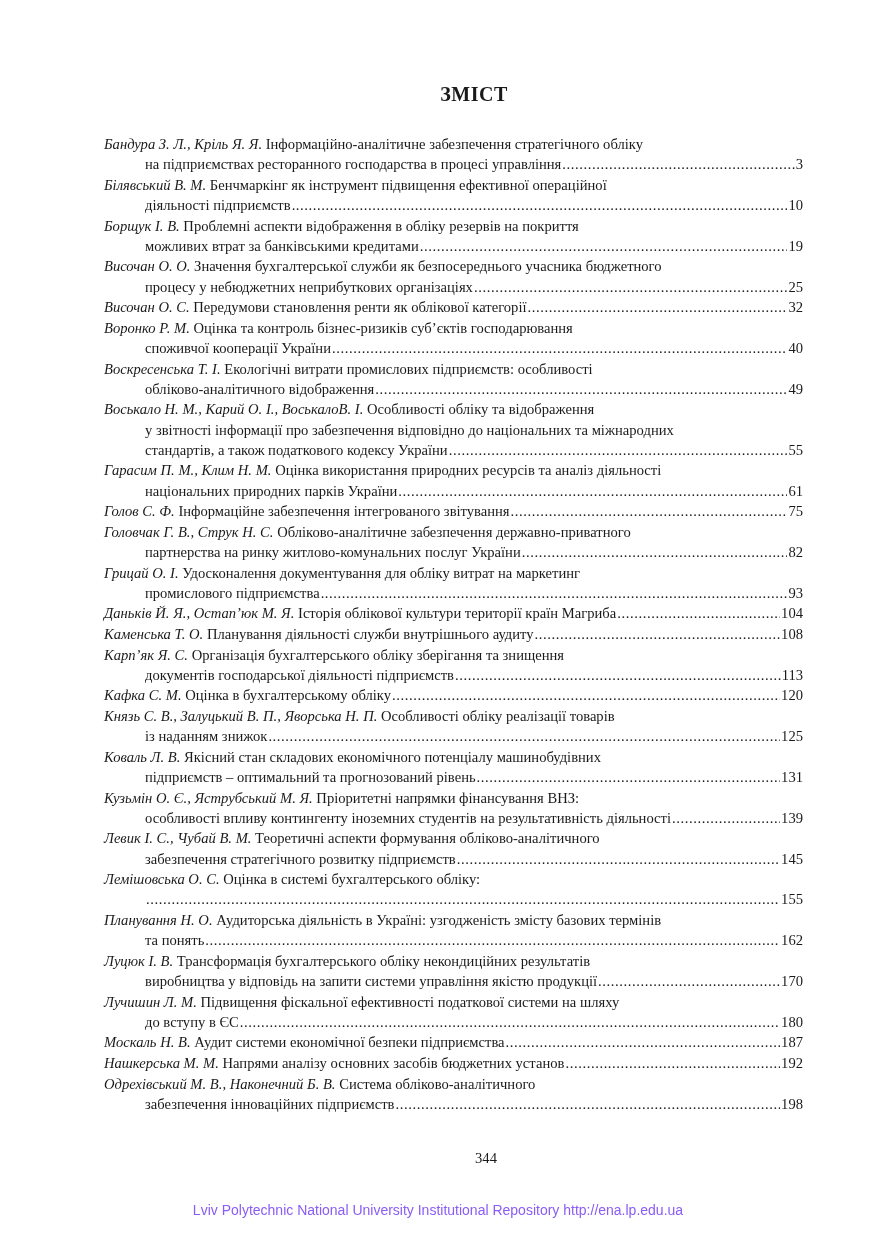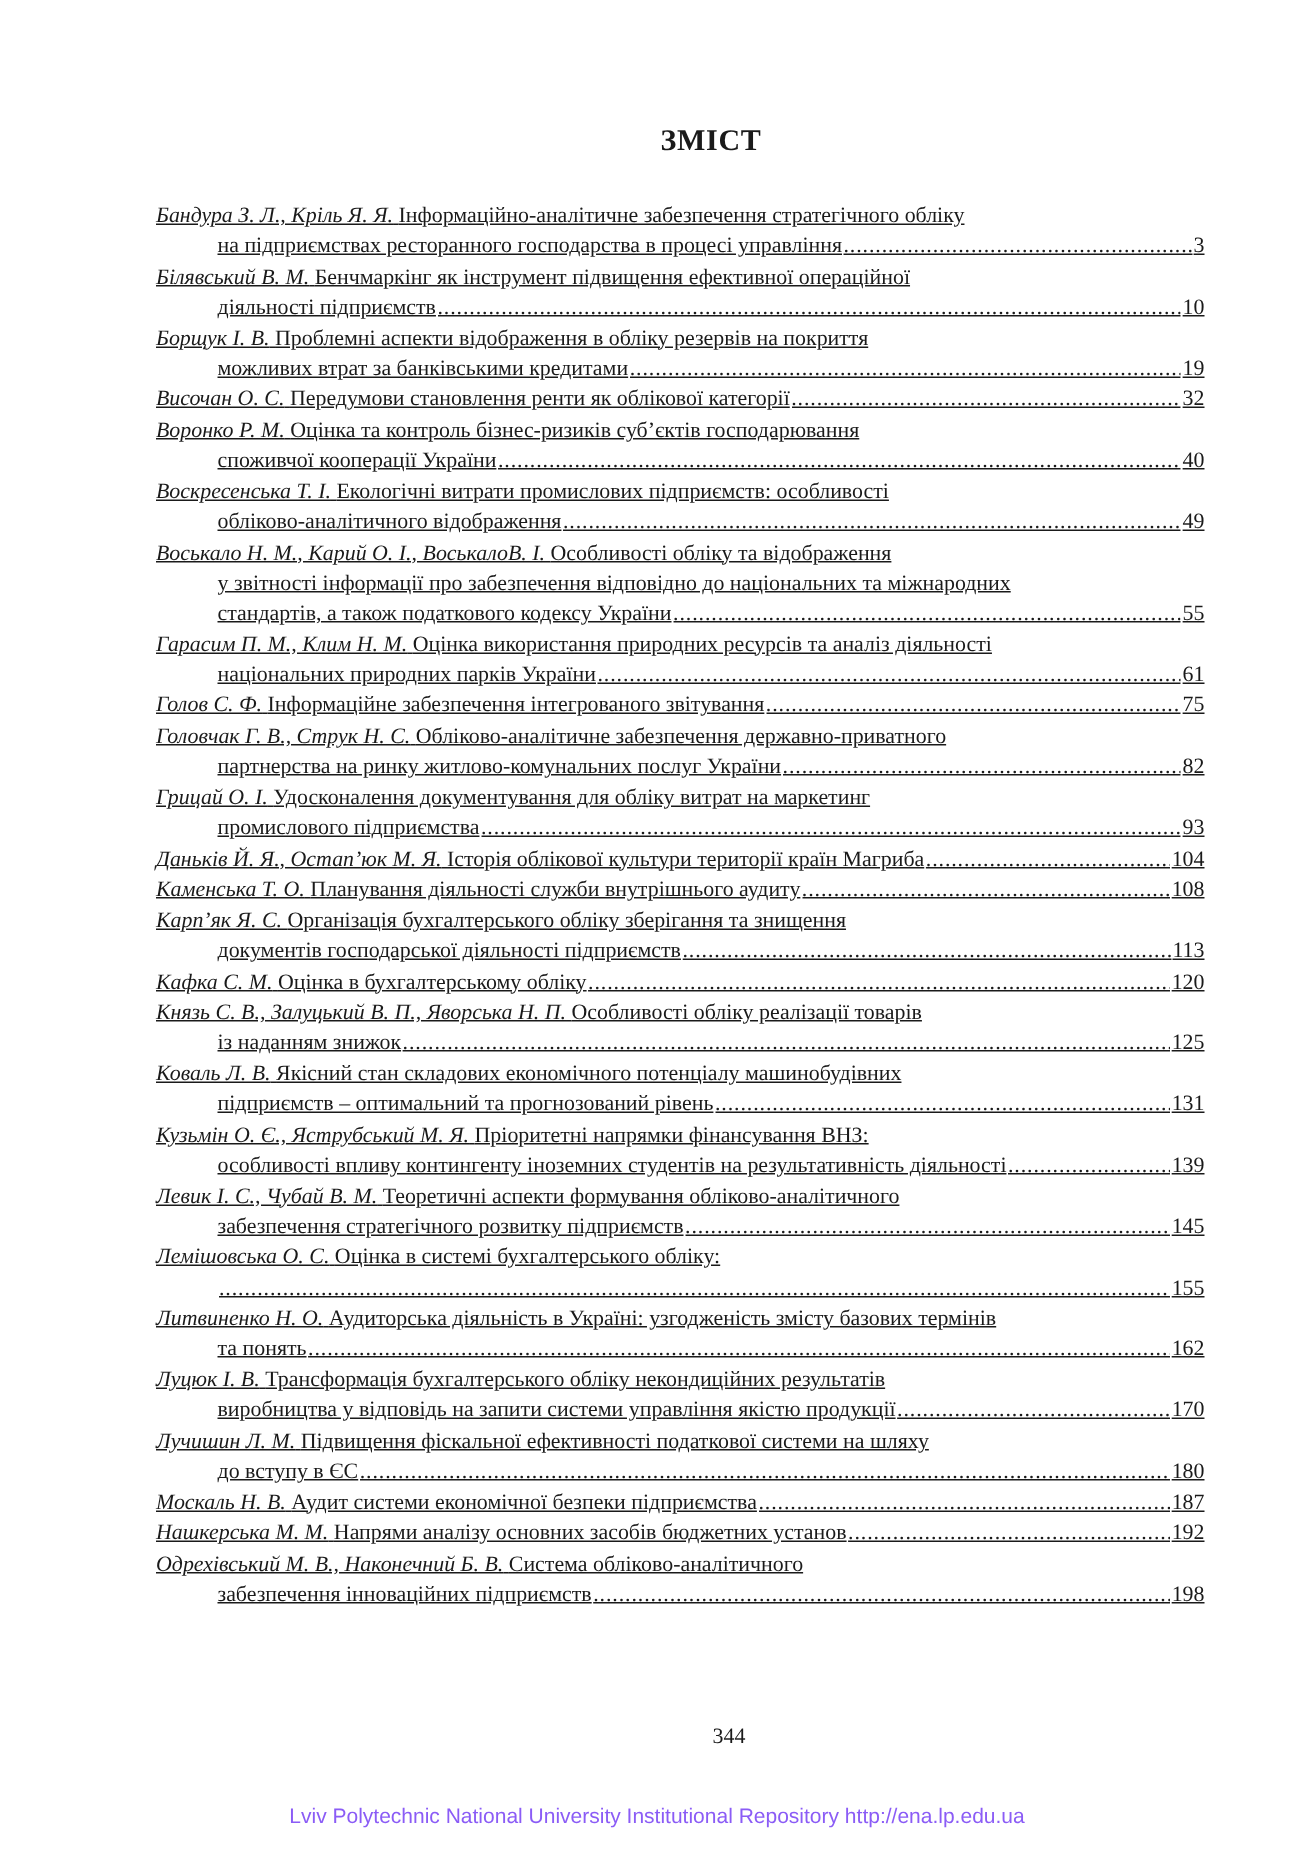--- a/index.html
+++ b/index.html
@@ -12,21 +12,21 @@
     position: absolute; left: 0; width: 876px; top: 83px;
     text-align: center; font-weight: bold; font-size: 20px;
     letter-spacing: 0.5px;
     padding-left: 36px;
   }
   .toc {
     position: absolute; left: 104px; width: 699px; top: 134px;
     font-size: 14.6px; line-height: 20.2px;
   }
   .entry { margin-bottom: 0.4px; }
-  .line { display: flex; align-items: baseline; white-space: nowrap; text-decoration: underline; }
+  .line { display: flex; align-items: baseline; white-space: nowrap; }
   .line.cont { padding-left: 41px; }
   .author { font-style: italic; }
   .dots {
     flex: 1 1 auto; overflow: hidden; margin: 0 1px;
   }
   .dots::after {
     content: "..................................................................................................................................................................................................................................................";
     letter-spacing: 0.6px;
   }
   .pg { flex: 0 0 auto; text-align: right; }
@@ -64,20 +64,28 @@
     </div>
     <div class="entry">
       <div class="line"><span class="author">Борщук І. В.</span>&nbsp;<span class="ttl">Проблемні аспекти відображення в обліку резервів на покриття</span></div>
       <div class="line cont">
         <span class="ttl">можливих втрат за банківськими кредитами</span>
         <span class="dots"></span>
         <span class="pg">19</span>
       </div>
     </div>
     <div class="entry">
+      <div class="line"><span class="author">Височан О. О.</span>&nbsp;<span class="ttl">Значення бухгалтерської служби як безпосереднього учасника бюджетного</span></div>
+      <div class="line cont">
+        <span class="ttl">процесу у небюджетних неприбуткових організаціях</span>
+        <span class="dots"></span>
+        <span class="pg">25</span>
+      </div>
+    </div>
+    <div class="entry">
       <div class="line"><span class="author">Височан О. С.</span>&nbsp;<span class="ttl">Передумови становлення ренти як облікової категорії</span><span class="dots"></span><span class="pg">32</span></div>
     </div>
     <div class="entry">
       <div class="line"><span class="author">Воронко Р. М.</span>&nbsp;<span class="ttl">Оцінка та контроль бізнес-ризиків суб’єктів господарювання</span></div>
       <div class="line cont">
         <span class="ttl">споживчої кооперації України</span>
         <span class="dots"></span>
         <span class="pg">40</span>
       </div>
     </div>
@@ -177,21 +185,21 @@
       </div>
     </div>
     <div class="entry">
       <div class="line"><span class="author">Лемішовська О. С.</span>&nbsp;<span class="ttl">Оцінка в системі бухгалтерського обліку:</span></div>
       <div class="line cont">
         <span class="dots"></span>
         <span class="pg">155</span>
       </div>
     </div>
     <div class="entry">
-      <div class="line"><span class="author">Литвиненко Н. О.</span>&nbsp;<span class="ttl">Аудиторська діяльність в Україні: узгодженість змісту базових термінів</span></div>
+      <div class="line"><span class="author">Планування Н. О.</span>&nbsp;<span class="ttl">Аудиторська діяльність в Україні: узгодженість змісту базових термінів</span></div>
       <div class="line cont">
         <span class="ttl">та понять</span>
         <span class="dots"></span>
         <span class="pg">162</span>
       </div>
     </div>
     <div class="entry">
       <div class="line"><span class="author">Луцюк І. В.</span>&nbsp;<span class="ttl">Трансформація бухгалтерського обліку некондиційних результатів</span></div>
       <div class="line cont">
         <span class="ttl">виробництва у відповідь на запити системи управління якістю продукції</span>

